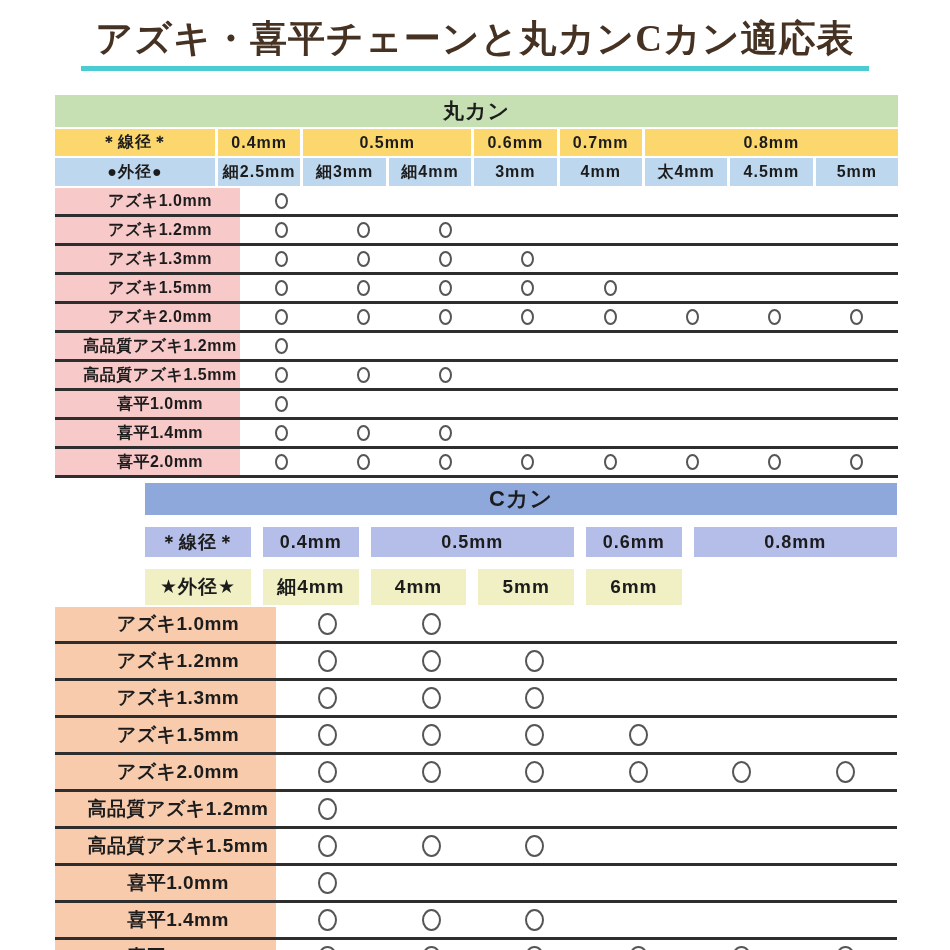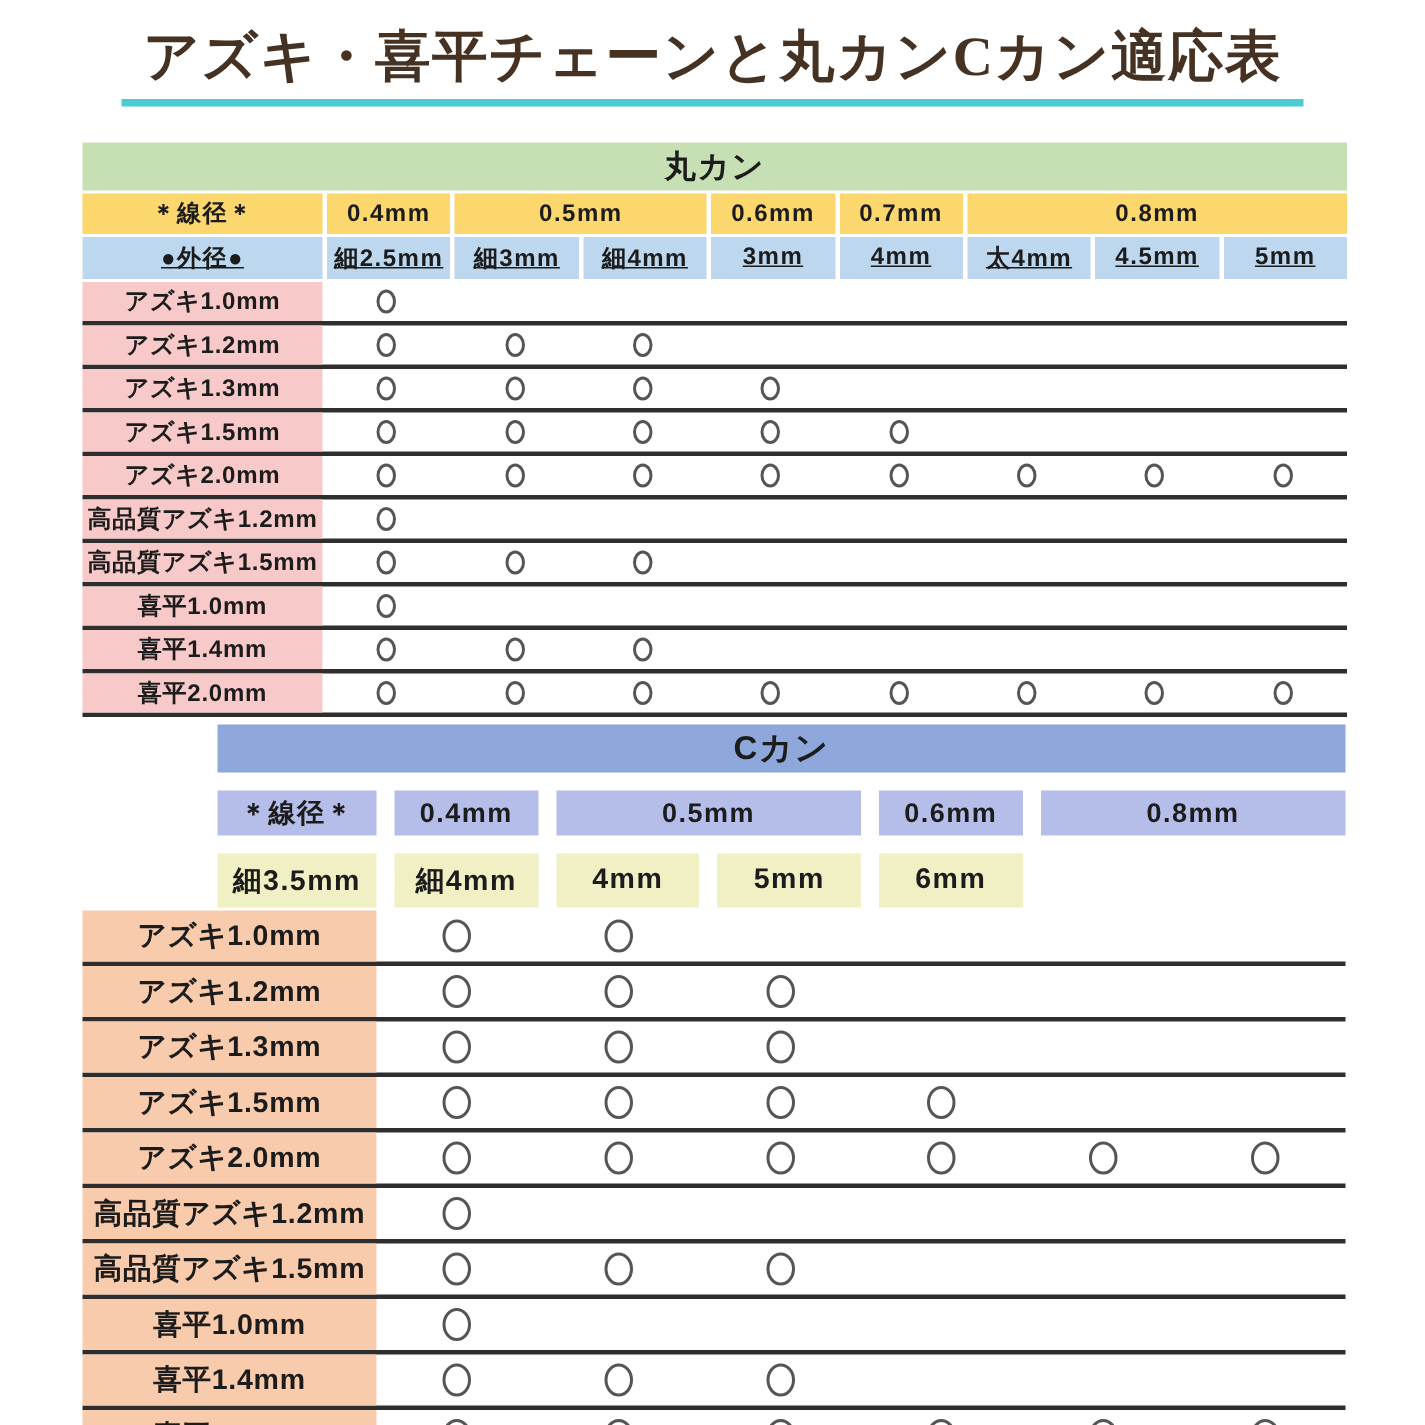--- a/index.html
+++ b/index.html
@@ -26,38 +26,38 @@
   .hcell {
     display:flex; align-items:center; justify-content:center;
     letter-spacing:1px; white-space:nowrap;
   }
   .trow {
     display:flex; align-items:stretch; box-sizing:border-box;
     border-bottom:3px solid var(--ruleline);
   }
   .rlabel {
     display:flex; align-items:center; justify-content:center;
-    letter-spacing:0.5px; white-space:nowrap; flex:none;
+    letter-spacing:0.5px; white-space:nowrap; flex:none;padding-left:25px;
   }
   .cells { flex:1; display:flex; }
   .cell  { flex:1; display:flex; align-items:center; justify-content:center; }
   .circle {
     box-sizing:border-box; border:2px solid var(--circle); border-radius:50%;
     background:transparent;
   }
 
   
   #marukan { position:absolute; left:55px; top:95px; width:843px; }
   .mk-grid {
     display:grid; grid-template-columns:160px repeat(8,1fr);
     column-gap:3px; row-gap:2px;
   }
   .mk-head { grid-column:1/-1; height:32px; background:var(--green); font-size:21px; }
   .mk-grid .h-wire  { height:27px; background:var(--yellow); font-size:16px; }
-  .mk-grid .h-outer { height:28px; background:var(--blue);   font-size:16px;text-decoration:underline; }
+  .mk-grid .h-outer { height:28px; background:var(--blue);   font-size:16px; }
   .span2 { grid-column:span 2; }
   .span3 { grid-column:span 3; }
   .mk-rows { margin-top:2px; }
   .mk-row { height:29px; }
   .mk-row .rlabel { width:160px; background:var(--pink); font-size:16px; }
   .mk-row .circle { width:13px; height:16px; }
 
   
   #ckan { position:absolute; left:55px; top:483px; width:842px; }
   .ck-headgrid {
@@ -313,21 +313,21 @@
 <div id="ckan">
   <div class="ck-headgrid">
     <div class="hcell ck-head">Cカン</div>
 
     <div class="hcell h-wire">＊線径＊</div>
     <div class="hcell h-wire">0.4mm</div>
     <div class="hcell h-wire span2">0.5mm</div>
     <div class="hcell h-wire">0.6mm</div>
     <div class="hcell h-wire span2">0.8mm</div>
 
-    <div class="hcell h-outer">細3.5mm</div>
+    <div class="hcell h-outer">★外径★</div>
     <div class="hcell h-outer">細4mm</div>
     <div class="hcell h-outer">4mm</div>
     <div class="hcell h-outer">5mm</div>
     <div class="hcell h-outer">6mm</div>
   </div>
 
   <div class="ck-rows">
     <div class="trow ck-row">
       <div class="rlabel">アズキ1.0mm</div>
       <div class="cells">

